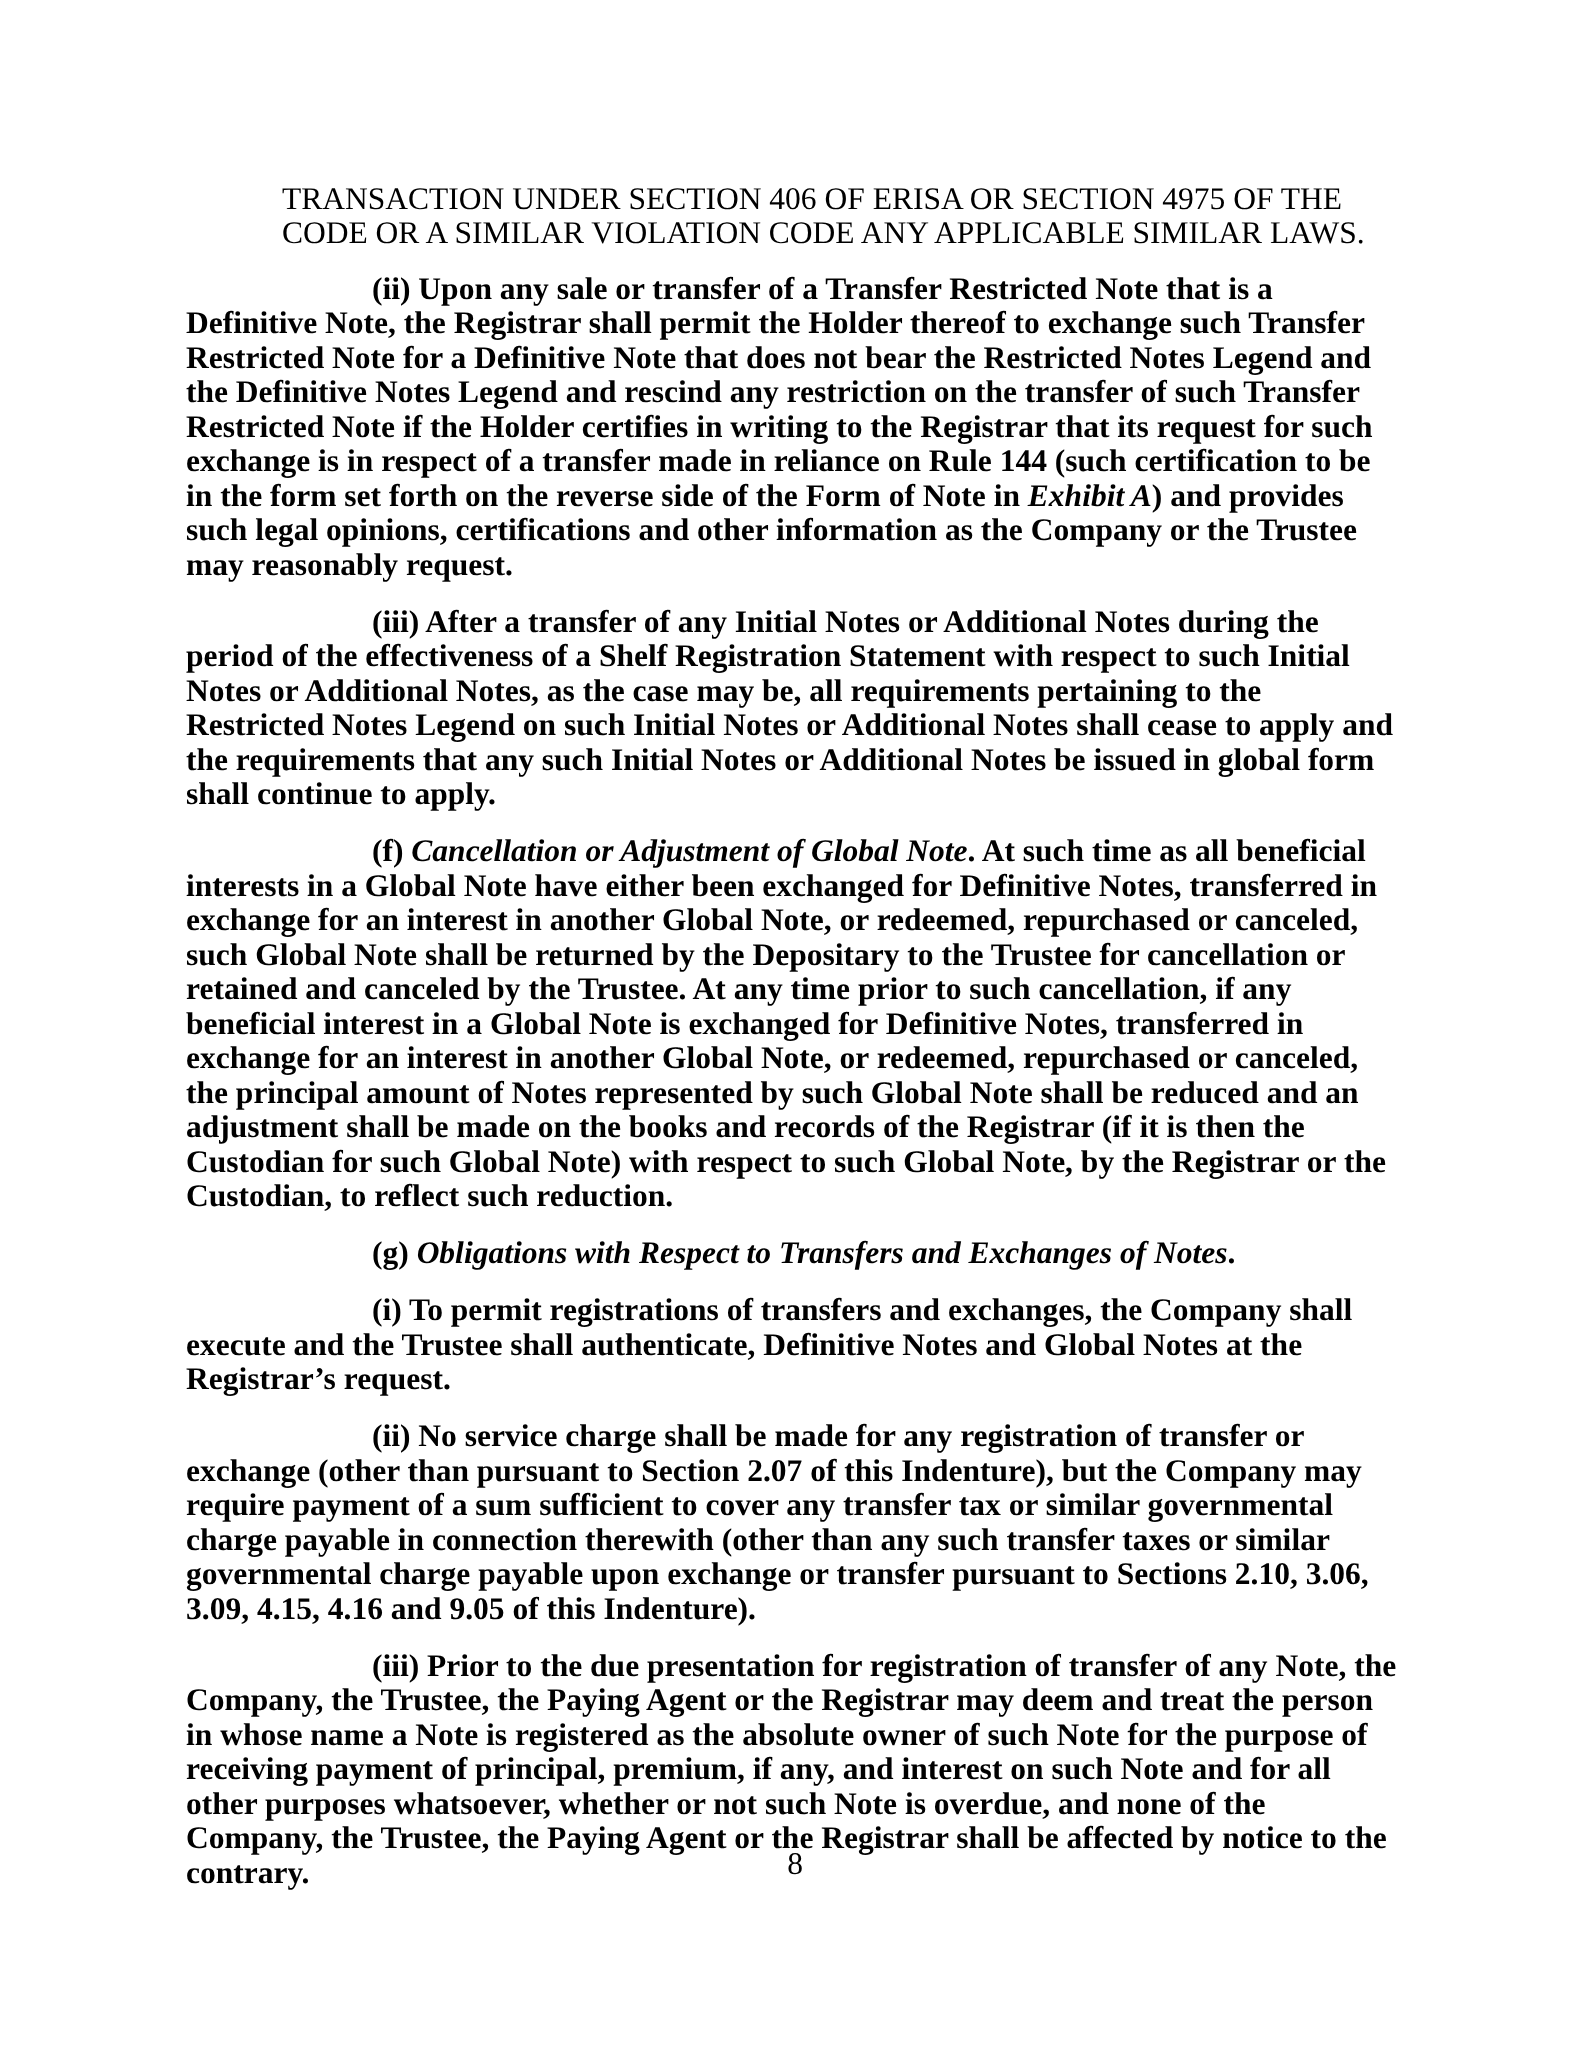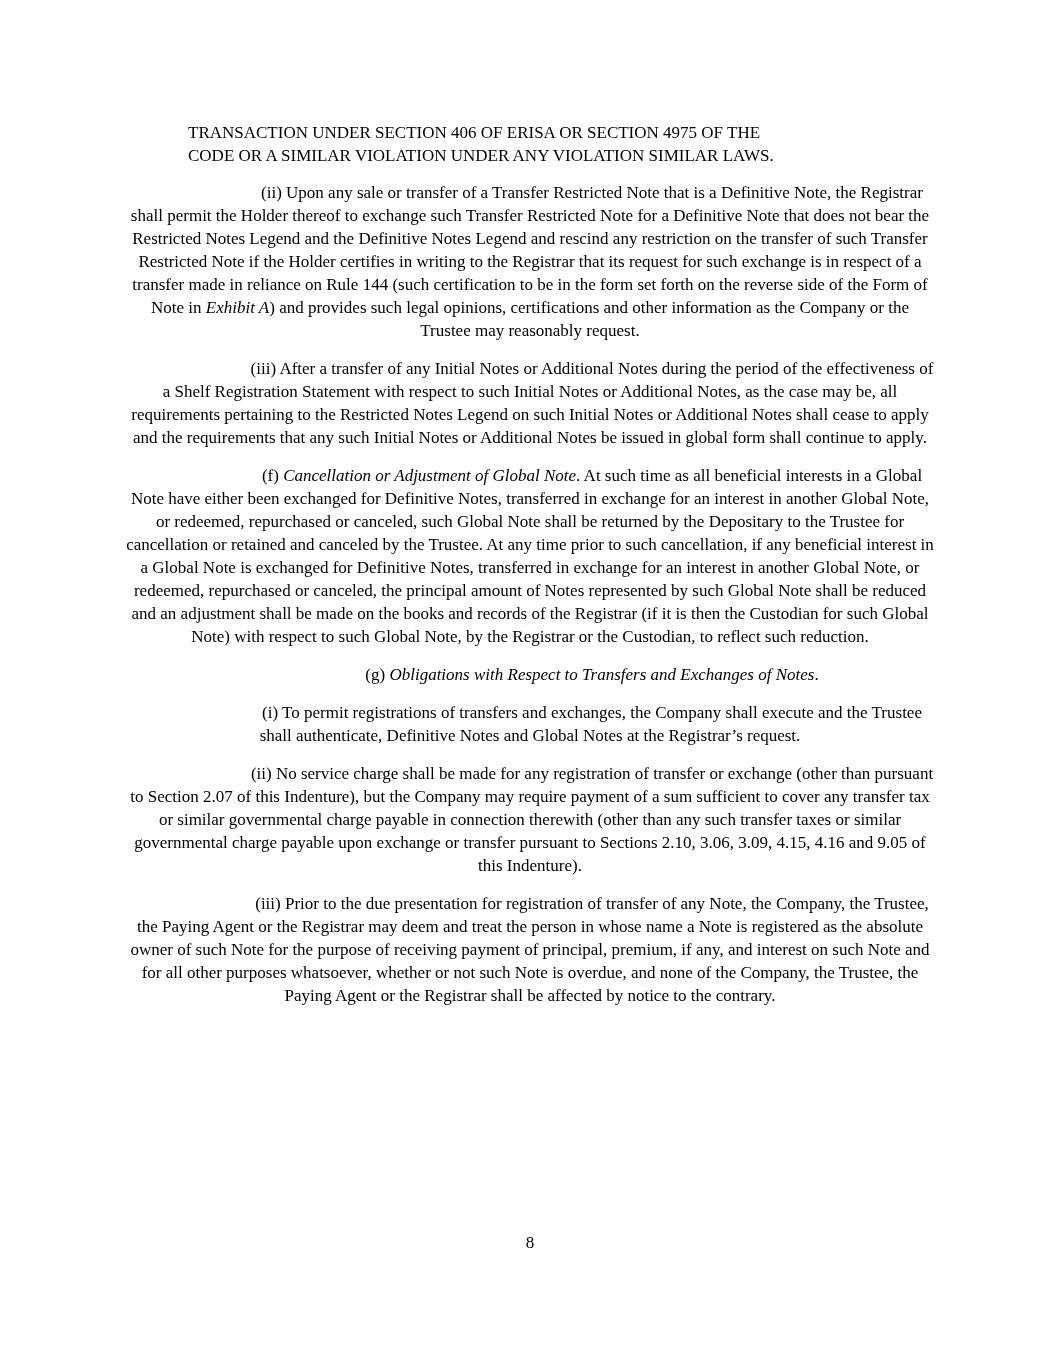--- a/index.html
+++ b/index.html
@@ -7,58 +7,59 @@
     padding: 0;
     background: #ffffff;
   }
   .page {
     position: relative;
     width: 1055px;
     height: 1365px;
     background: #ffffff;
     color: #000000;
     font-family: "Liberation Serif", serif;
-    font-size: 17px;
+    font-size: 21px;
     line-height: 23px;
     overflow: hidden;
   }
   .content {
     position: absolute;
     top: 121px;
     left: 124px;
     width: 812px;
   }
   .heading {
     margin: 0 0 14px 64px;
   }
   .para {
     margin: 0 0 15px 0;
     text-indent: 124px;
-    text-align: center;
+    text-align: left;
+    font-weight: bold;
   }
   .italic {
     font-style: italic;
   }
   .footer {
     position: absolute;
     top: 1231px;
     left: 124px;
     width: 812px;
     text-align: center;
   }
 </style>
 </head>
 <body>
 
 <div class="page">
   <div class="content">
 
     <div class="heading">
       <div>TRANSACTION UNDER SECTION 406 OF ERISA OR SECTION 4975 OF THE</div>
-      <div>CODE OR A SIMILAR VIOLATION UNDER ANY VIOLATION SIMILAR LAWS.</div>
+      <div>CODE OR A SIMILAR VIOLATION CODE ANY APPLICABLE SIMILAR LAWS.</div>
     </div>
 
     <p class="para"><span>(ii) Upon any sale or transfer of a Transfer Restricted Note that is a Definitive Note, the Registrar shall permit the Holder thereof to exchange such Transfer Restricted Note for a Definitive Note that does not bear the Restricted Notes Legend and the Definitive Notes Legend and rescind any restriction on the transfer of such Transfer Restricted Note if the Holder certifies in writing to the Registrar that its request for such exchange is in respect of a transfer made in reliance on Rule 144 (such certification to be in the form set forth on the reverse side of the Form of Note in </span><span class="italic">Exhibit A</span><span>) and provides such legal opinions, certifications and other information as the Company or the Trustee may reasonably request.</span></p>
     <p class="para"><span>(iii) After a transfer of any Initial Notes or Additional Notes during the period of the effectiveness of a Shelf Registration Statement with respect to such Initial Notes or Additional Notes, as the case may be, all requirements pertaining to the Restricted Notes Legend on such Initial Notes or Additional Notes shall cease to apply and the requirements that any such Initial Notes or Additional Notes be issued in global form shall continue to apply.</span></p>
     <p class="para"><span>(f) </span><span class="italic">Cancellation or Adjustment of Global Note</span><span>. At such time as all beneficial interests in a Global Note have either been exchanged for Definitive Notes, transferred in exchange for an interest in another Global Note, or redeemed, repurchased or canceled, such Global Note shall be returned by the Depositary to the Trustee for cancellation or retained and canceled by the Trustee. At any time prior to such cancellation, if any beneficial interest in a Global Note is exchanged for Definitive Notes, transferred in exchange for an interest in another Global Note, or redeemed, repurchased or canceled, the principal amount of Notes represented by such Global Note shall be reduced and an adjustment shall be made on the books and records of the Registrar (if it is then the Custodian for such Global Note) with respect to such Global Note, by the Registrar or the Custodian, to reflect such reduction.</span></p>
     <p class="para"><span>(g) </span><span class="italic">Obligations with Respect to Transfers and Exchanges of Notes</span><span>.</span></p>
     <p class="para"><span>(i) To permit registrations of transfers and exchanges, the Company shall execute and the Trustee shall authenticate, Definitive Notes and Global Notes at the Registrar’s request.</span></p>
     <p class="para"><span>(ii) No service charge shall be made for any registration of transfer or exchange (other than pursuant to Section 2.07 of this Indenture), but the Company may require payment of a sum sufficient to cover any transfer tax or similar governmental charge payable in connection therewith (other than any such transfer taxes or similar governmental charge payable upon exchange or transfer pursuant to Sections 2.10, 3.06, 3.09, 4.15, 4.16 and 9.05 of this Indenture).</span></p>
     <p class="para"><span>(iii) Prior to the due presentation for registration of transfer of any Note, the Company, the Trustee, the Paying Agent or the Registrar may deem and treat the person in whose name a Note is registered as the absolute owner of such Note for the purpose of receiving payment of principal, premium, if any, and interest on such Note and for all other purposes whatsoever, whether or not such Note is overdue, and none of the Company, the Trustee, the Paying Agent or the Registrar shall be affected by notice to the contrary.</span></p>
 

